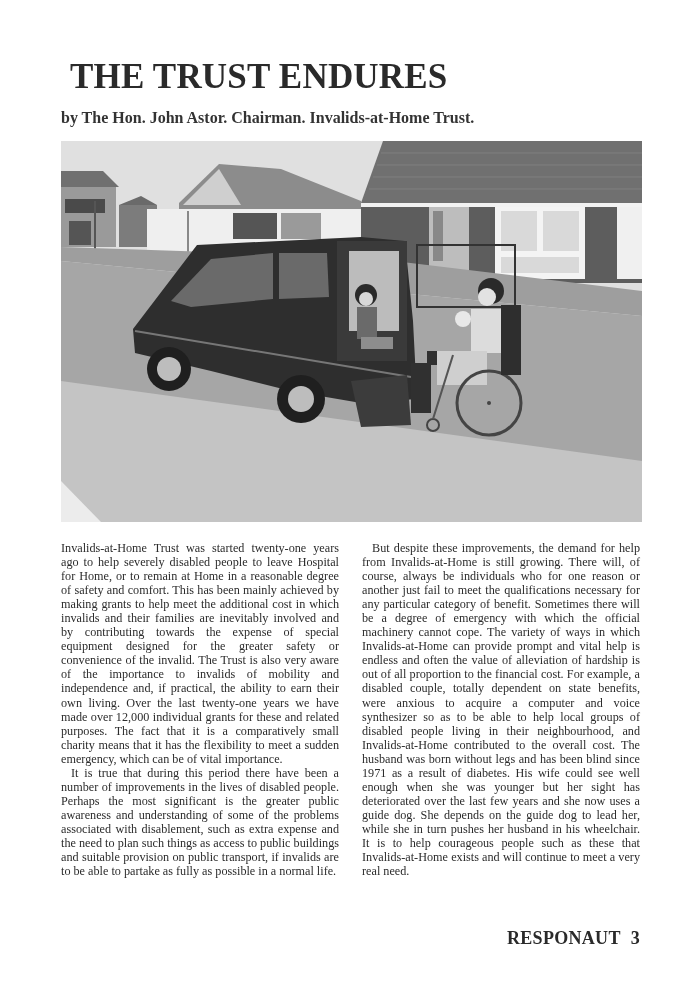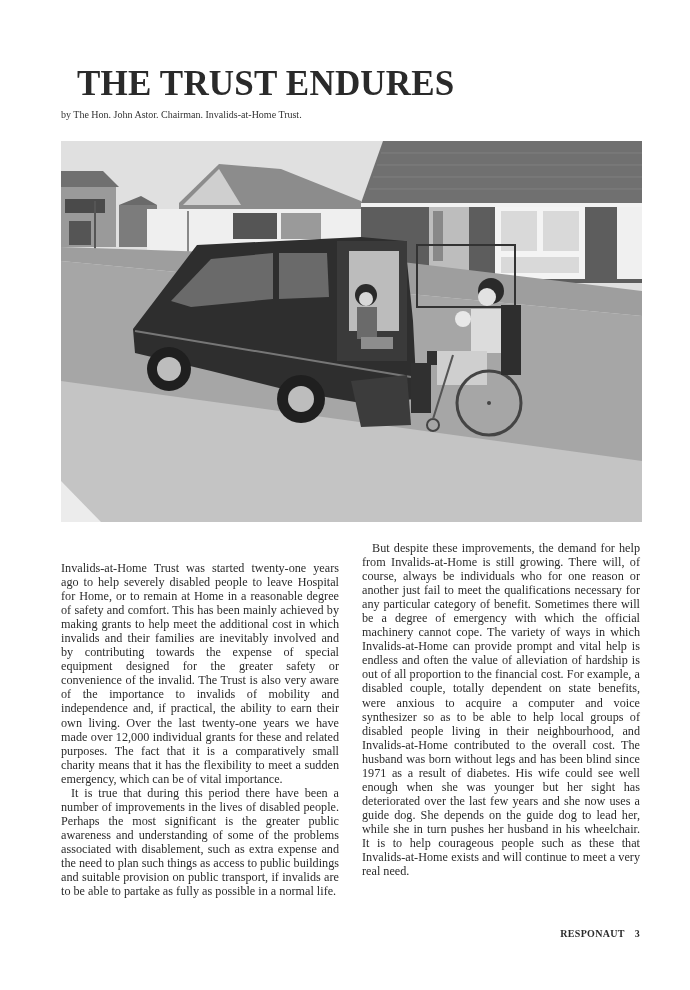--- a/index.html
+++ b/index.html
@@ -1,45 +1,45 @@
 <!DOCTYPE html>
 <html><head>
 <meta charset="utf-8">
 <style>
   html, body { margin: 0; padding: 0; background: #ffffff; }
   body { width: 690px; height: 990px; position: relative; overflow: hidden; color: #222; }
   .title {
     position: absolute; left: 60px; top: 47px;
     font-family: "Liberation Serif", "DejaVu Serif", serif;
     font-weight: bold; font-size: 35px; letter-spacing: 0.2px;
-    color: #2a2a2a; margin: 17px; line-height: 40px; white-space: nowrap;
+    color: #2a2a2a; margin: 10px; line-height: 40px; white-space: nowrap;
   }
   .byline {
     position: absolute; left: 61px; top: 109px;
-    font-family: "Liberation Serif", serif; font-weight: normal; font-size: 10px;
+    font-family: "Liberation Serif", serif; font-weight: bold; font-size: 16px;
     color: #333; white-space: nowrap;
   }
   .photo {
     position: absolute; left: 61px; top: 141px; width: 581px; height: 381px;
     overflow: hidden; background: #b8b8b8;
   }
   .photo svg { display: block; }
   .col {
     position: absolute; top: 541px; width: 278px;
     font-family: "Liberation Serif", "DejaVu Serif", serif;
     font-size: 12.2px; line-height: 14.05px; color: #2b2b2b;
     text-align: justify; text-align-last: auto;
   }
   .col p { margin: 0; text-indent: 0; }
   .col p.ind { text-indent: 10px; }
-  .col-left { left: 61px; margin-top: 20px; }
+  .col-left { left: 61px; }
   .col-right { left: 362px; }
   .footer {
     position: absolute; right: 50px; top: 928px;
-    font-family: "Liberation Serif", serif; font-weight: bold; font-size: 10px;
+    font-family: "Liberation Serif", serif; font-weight: bold; font-size: 18px;
     color: #2a2a2a; white-space: nowrap; letter-spacing: 0.3px;
   }
   .footer .num { margin-left: 10px; }
 </style>
 </head>
 <body>
 
 <h1 class="title">THE TRUST ENDURES</h1>
 <div class="byline">by The Hon. John Astor. Chairman. Invalids-at-Home Trust.</div>
 

